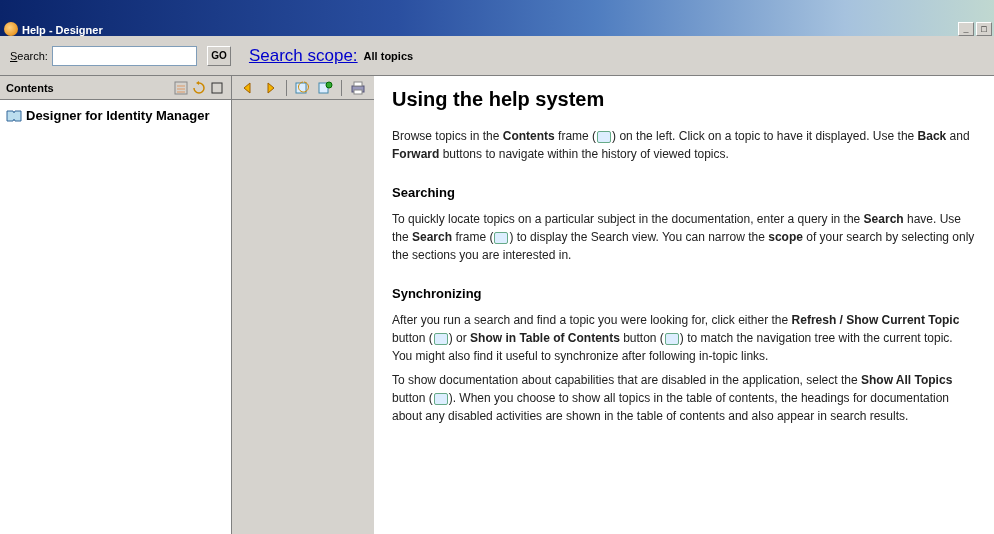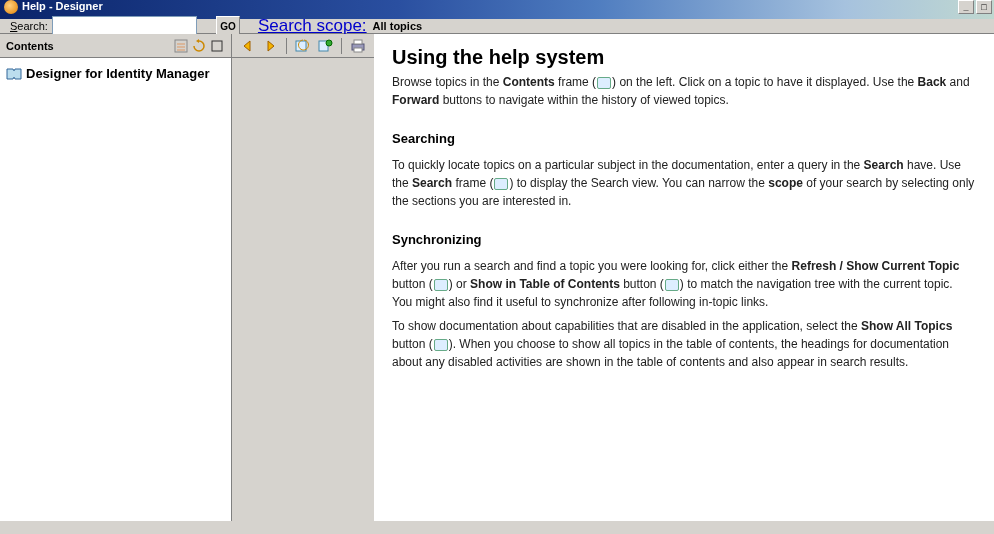--- a/index.html
+++ b/index.html
@@ -6,25 +6,25 @@
 body {
   font-family: Tahoma, Arial, sans-serif;
   font-size: 11px;
   background: #d6d3ce;
   width: 994px;
   height: 534px;
   overflow: hidden;
   position: relative;
 }
 .titlebar {
-  height: 19px;
+  height: 36px;
   background: linear-gradient(to right, #0a246a 0%, #2a4fa0 40%, #4f7dc0 60%, #a6c2de 85%, #c0d8d0 100%);
   color: white;
   display: flex;
-  align-items: flex-start;
+  align-items: flex-end;
   padding-left: 4px;
   font-size: 11px;
   font-weight: bold;
 }
 .titlebar .icon {
   width: 14px; height: 14px;
   background: radial-gradient(circle at 40% 40%, #ffd080, #e08000);
   border-radius: 50%;
   margin-right: 4px;
 }
@@ -35,21 +35,21 @@
   background: #d6d3ce;
   border: 1px solid #808080;
   border-top-color: #fff;
   border-left-color: #fff;
   font-size: 9px;
   line-height: 12px;
   text-align: center;
   color: #000;
 }
 .searchbar {
-  height: 15px;
+  height: 40px;
   background: #d6d3ce;
   border-bottom: 1px solid #808080;
   display: flex;
   align-items: center;
   padding: 0 10px;
 }
 .searchbar label {
   font-size: 11px;
   margin-right: 4px;
 }
@@ -57,21 +57,21 @@
 .search-input {
   width: 145px;
   height: 20px;
   border: 1px solid #7f9db9;
   padding: 0 4px;
   font-size: 11px;
 }
 .go-btn {
   height: 20px;
   width: 24px;
-  margin-left: 19px;
+  margin-left: 10px;
   background: #d6d3ce;
   border: 1px solid #808080;
   border-top-color: #fff;
   border-left-color: #fff;
   font-size: 10px;
   font-weight: bold;
   cursor: pointer;
 }
 .scope-link {
   margin-left: 18px;
@@ -179,21 +179,21 @@
   background: #fff;
   padding: 12px 18px;
   overflow: auto;
   font-family: Verdana, Tahoma, sans-serif;
   font-size: 12px;
   color: #222;
 }
 .content h1 {
   font-size: 20px;
   font-weight: bold;
-  margin-bottom: 4px;
+  margin-bottom: 16px;
   color: #000;
 }
 .content h2 {
   font-size: 13px;
   font-weight: bold;
   margin: 22px 0 10px;
   color: #000;
 }
 .content p {
   line-height: 1.5;

